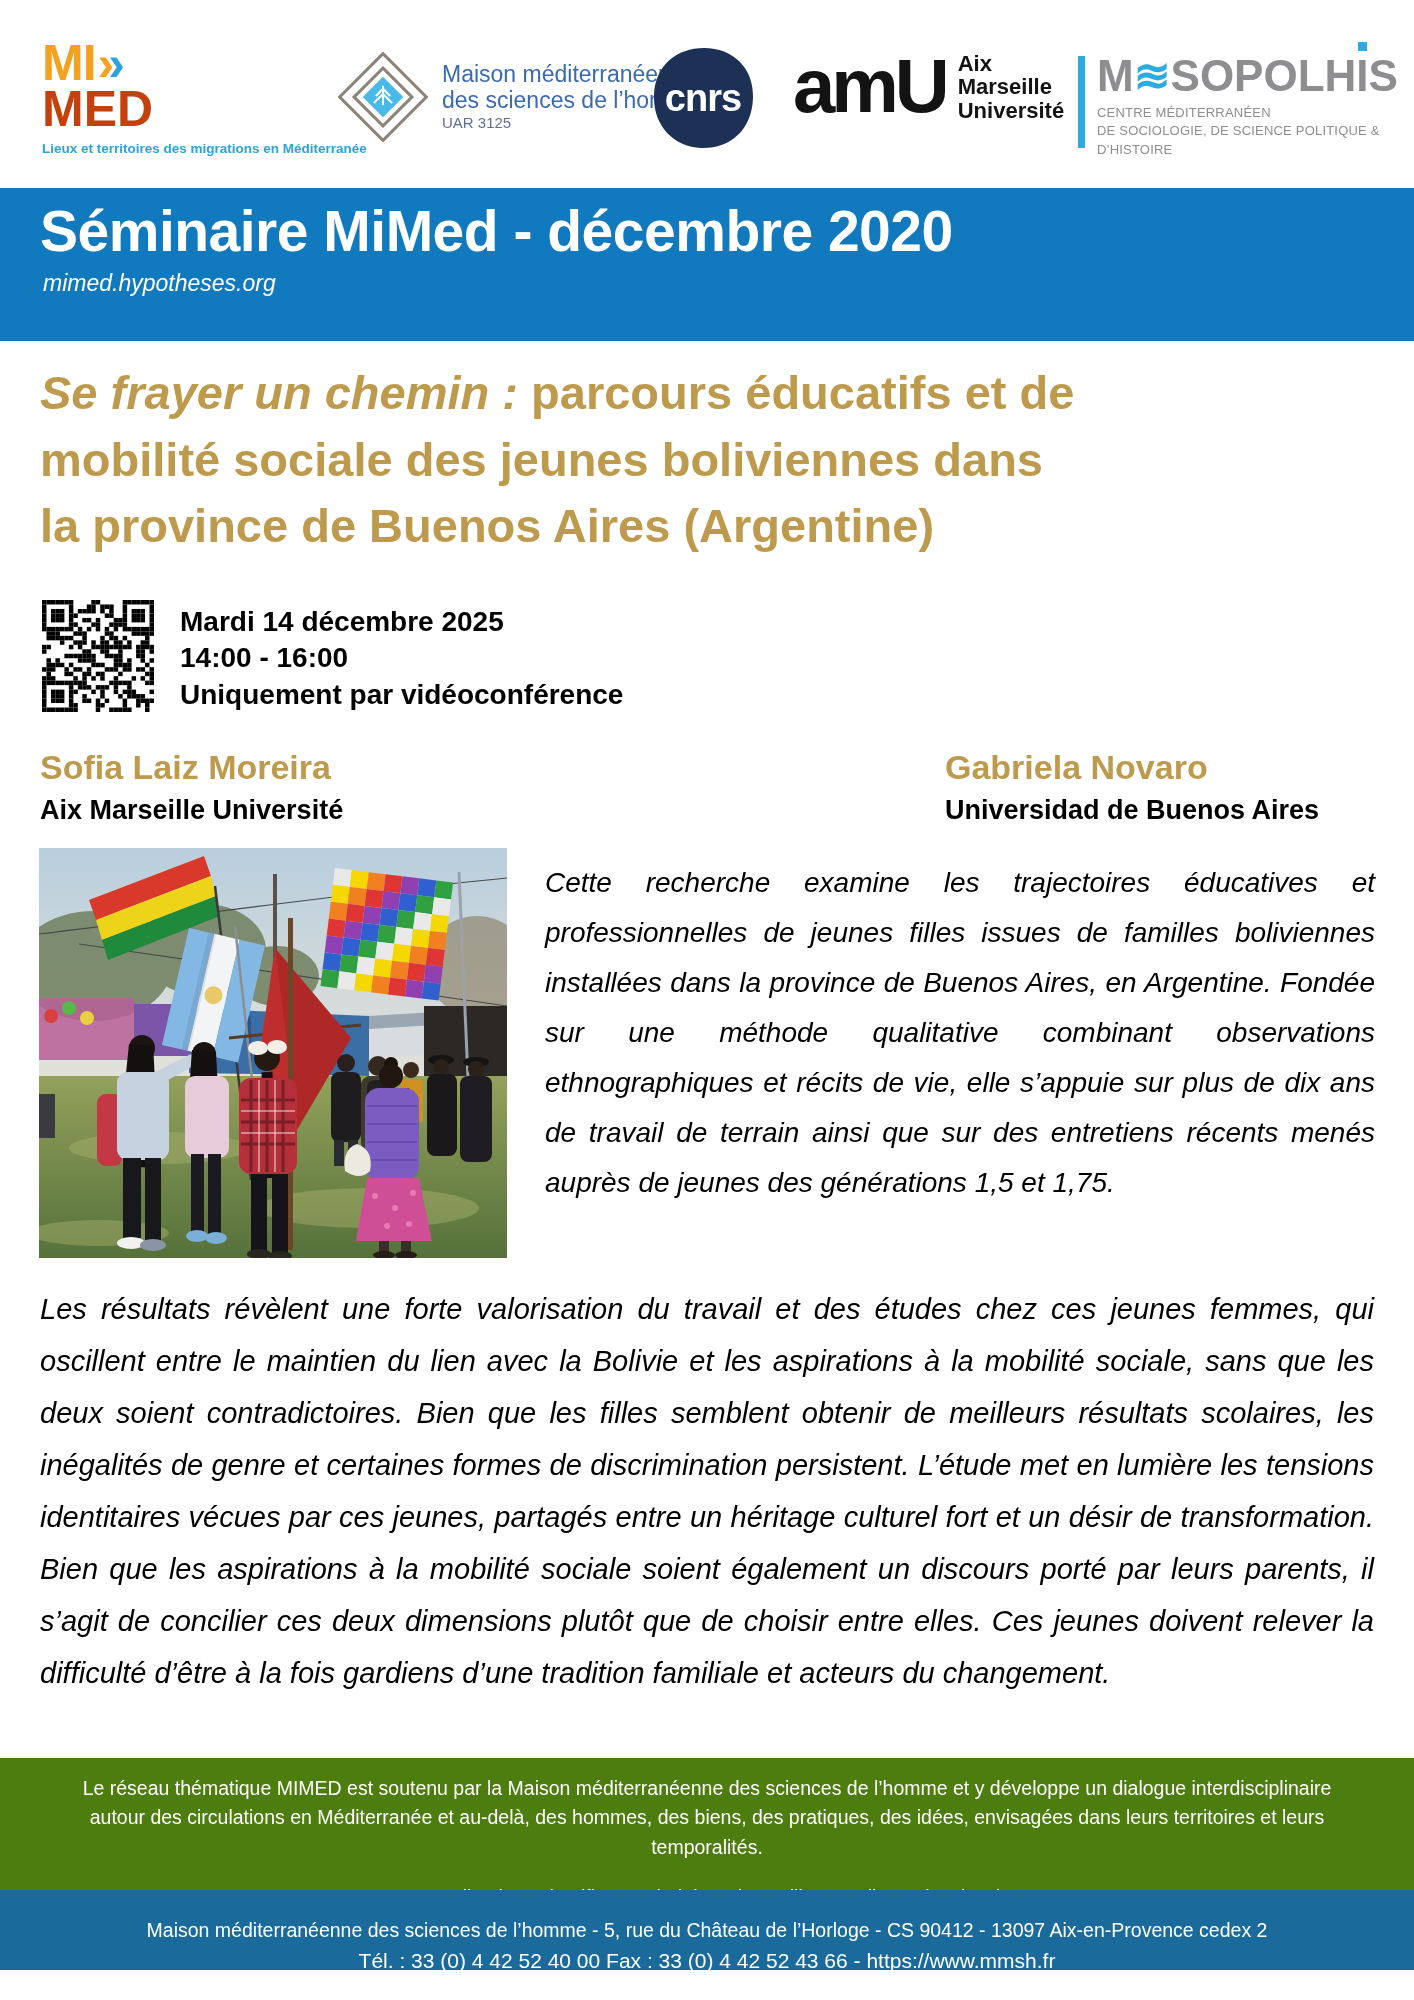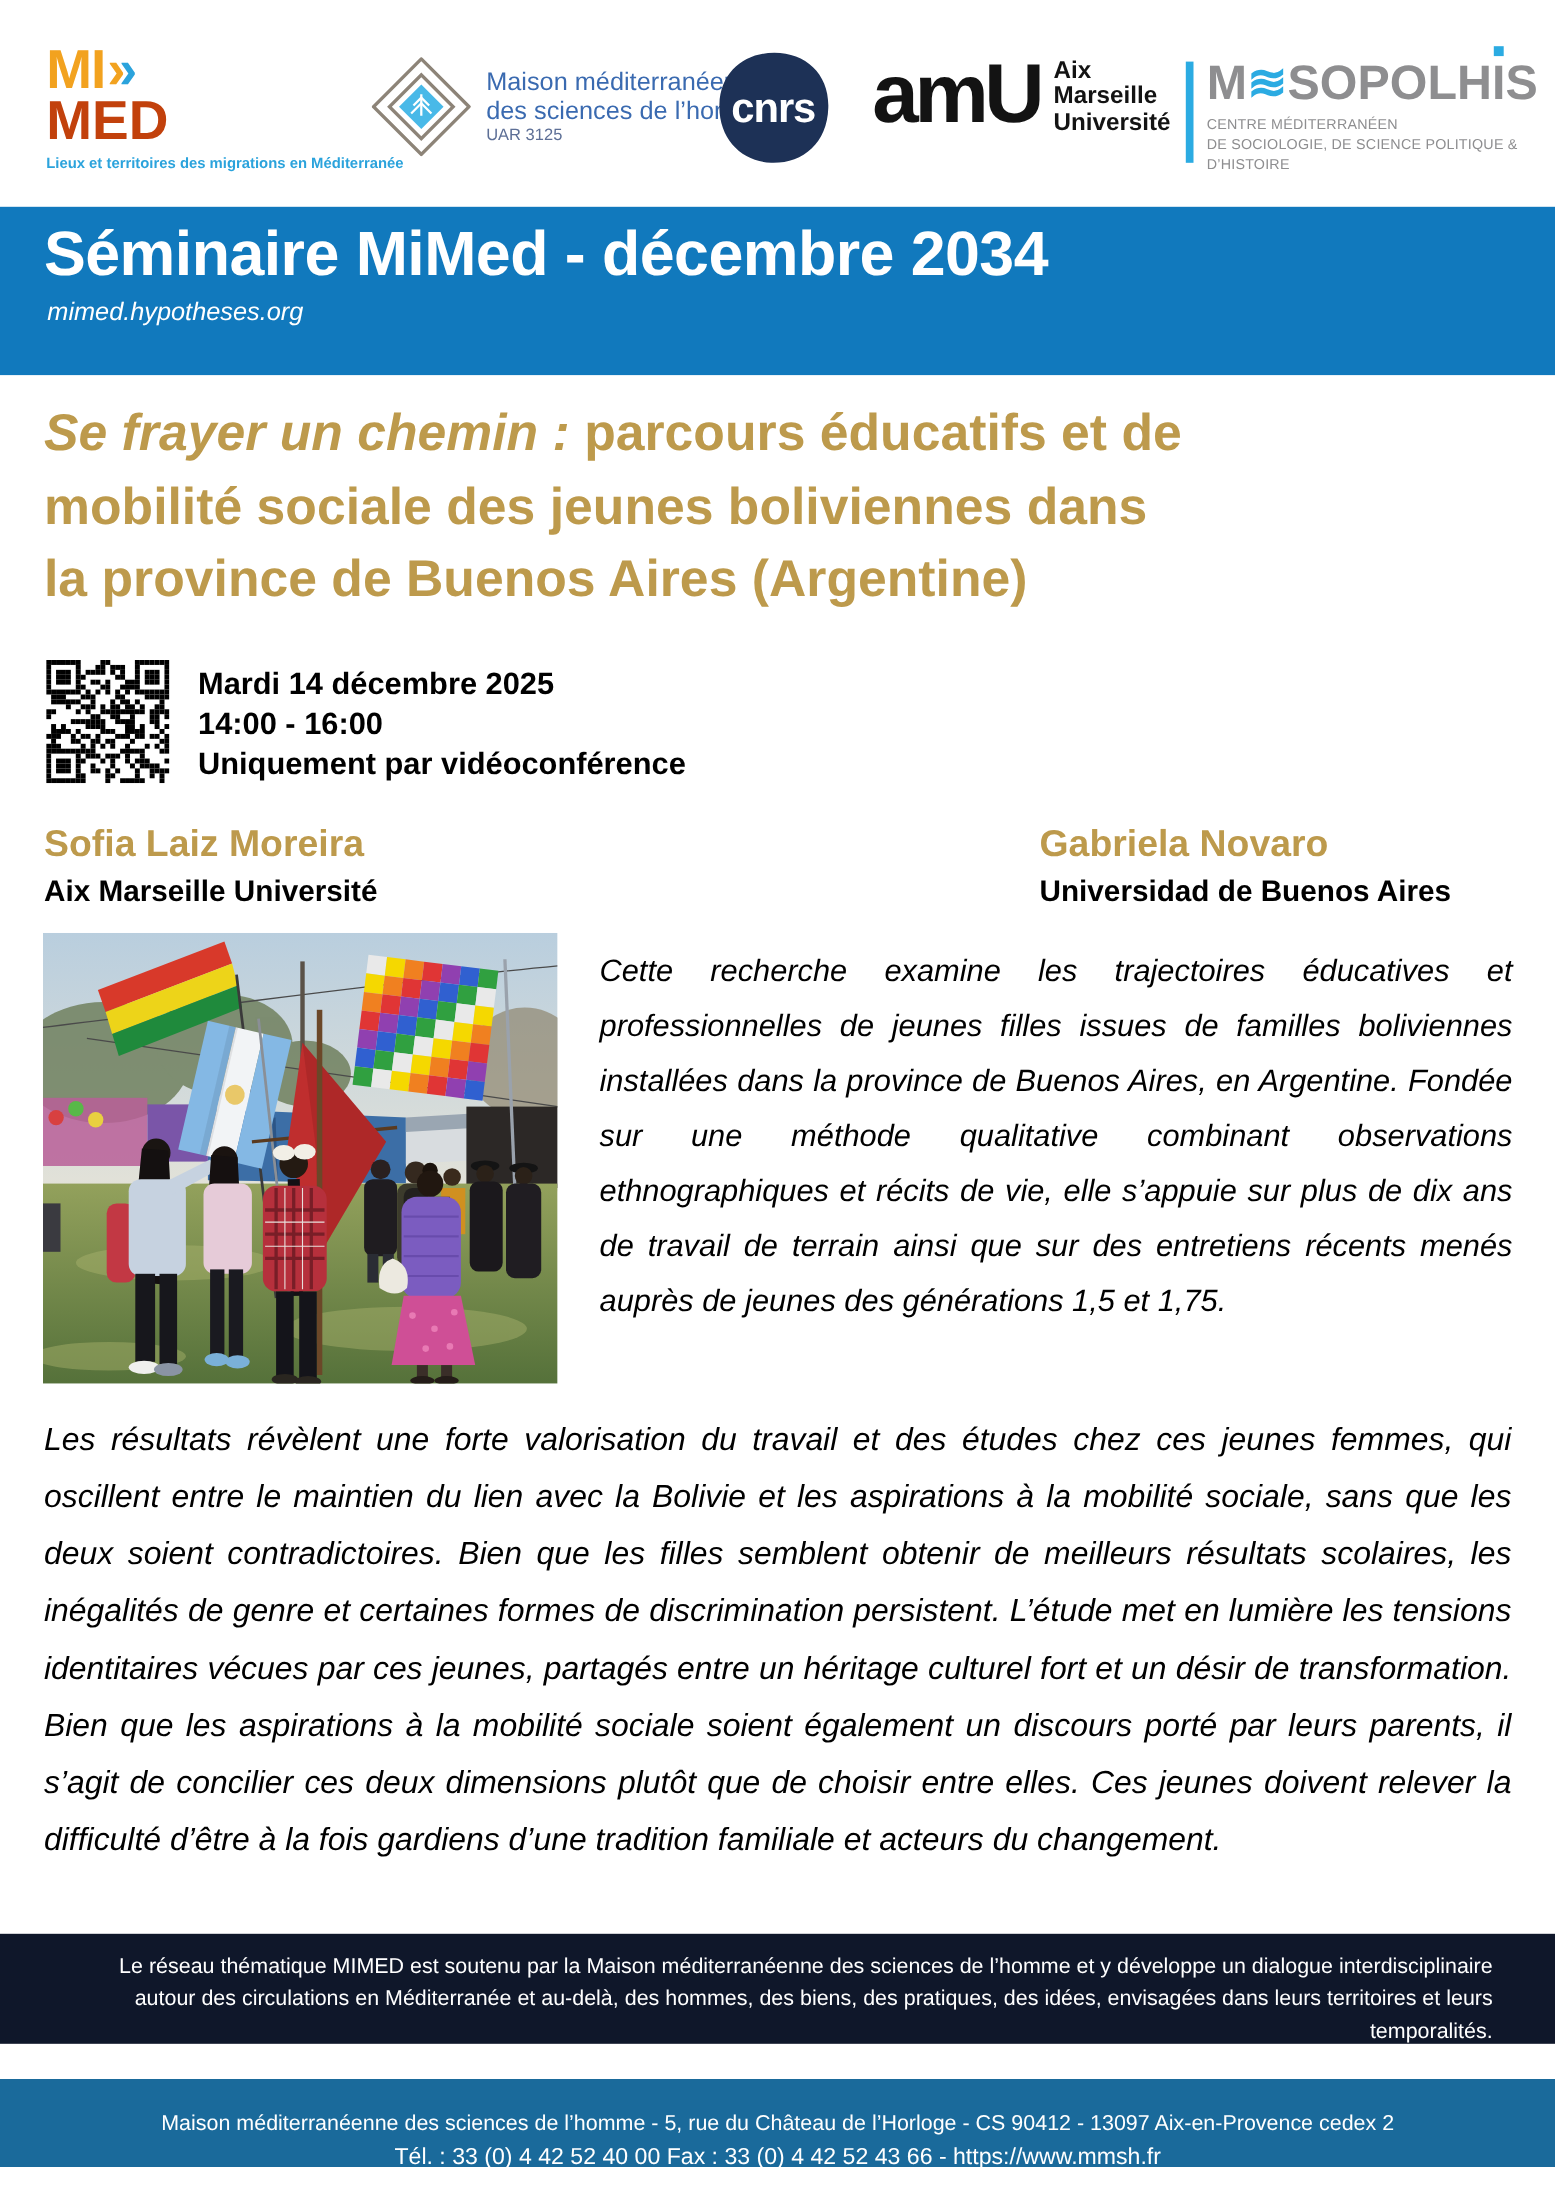--- a/index.html
+++ b/index.html
@@ -60,21 +60,21 @@
   .speaker-affil{font-size:27px;font-weight:bold;color:#000;margin-top:8px}
 
   
   .photo{left:39px;top:848px;width:468px;height:410px;overflow:hidden}
 
   
   .para1{left:545px;top:858px;width:830px;font-size:28px;font-style:italic;text-align:justify;line-height:50px}
   .para2{left:40px;top:1283px;width:1334px;font-size:29px;font-style:italic;text-align:justify;line-height:52px}
 
   
-  .gfoot{left:0;top:1758px;width:1414px;height:100px;background:#0f172a;color:#fff;text-align:right}
+  .gfoot{left:0;top:1758px;width:1414px;height:132px;background:#4d7c0f;color:#fff;text-align:center}
   .gfoot-main{margin:16px auto 0;width:1300px;font-size:19.5px;line-height:1.5}
   .gfoot-coord{margin-top:24px;font-size:19.5px}
   .bfoot{left:0;top:1890px;width:1414px;height:80px;background:#1a6a9b;color:#fff;text-align:center}
   .bfoot-l1{margin-top:26px;font-size:19.5px;line-height:1.5}
   .bfoot-l2{font-size:21px;line-height:1.5}
 </style>
 </head>
 <body>
 
 <div class="abs logo-mimed">
@@ -128,21 +128,21 @@
       <span>M</span><span class="meso-wave">≋</span><span>SOPOLH</span><span class="meso-i">I</span><span>S</span>
     </div>
     <div class="meso-sub">
       <div>CENTRE MÉDITERRANÉEN</div>
       <div>DE SOCIOLOGIE, DE SCIENCE POLITIQUE &amp; D’HISTOIRE</div>
     </div>
   </div>
 </div>
 
 <div class="abs banner">
-  <div class="banner-title">Séminaire MiMed - décembre 2034</div>
+  <div class="banner-title">Séminaire MiMed - décembre 2020</div>
   <div class="banner-url">mimed.hypotheses.org</div>
 </div>
 
 <div class="abs main-title">
   <div><span class="it">Se frayer un chemin :</span><span> parcours éducatifs et de</span></div>
   <div>mobilité sociale des jeunes boliviennes dans</div>
   <div>la province de Buenos Aires (Argentine)</div>
 </div>
 
 <div class="abs event">

